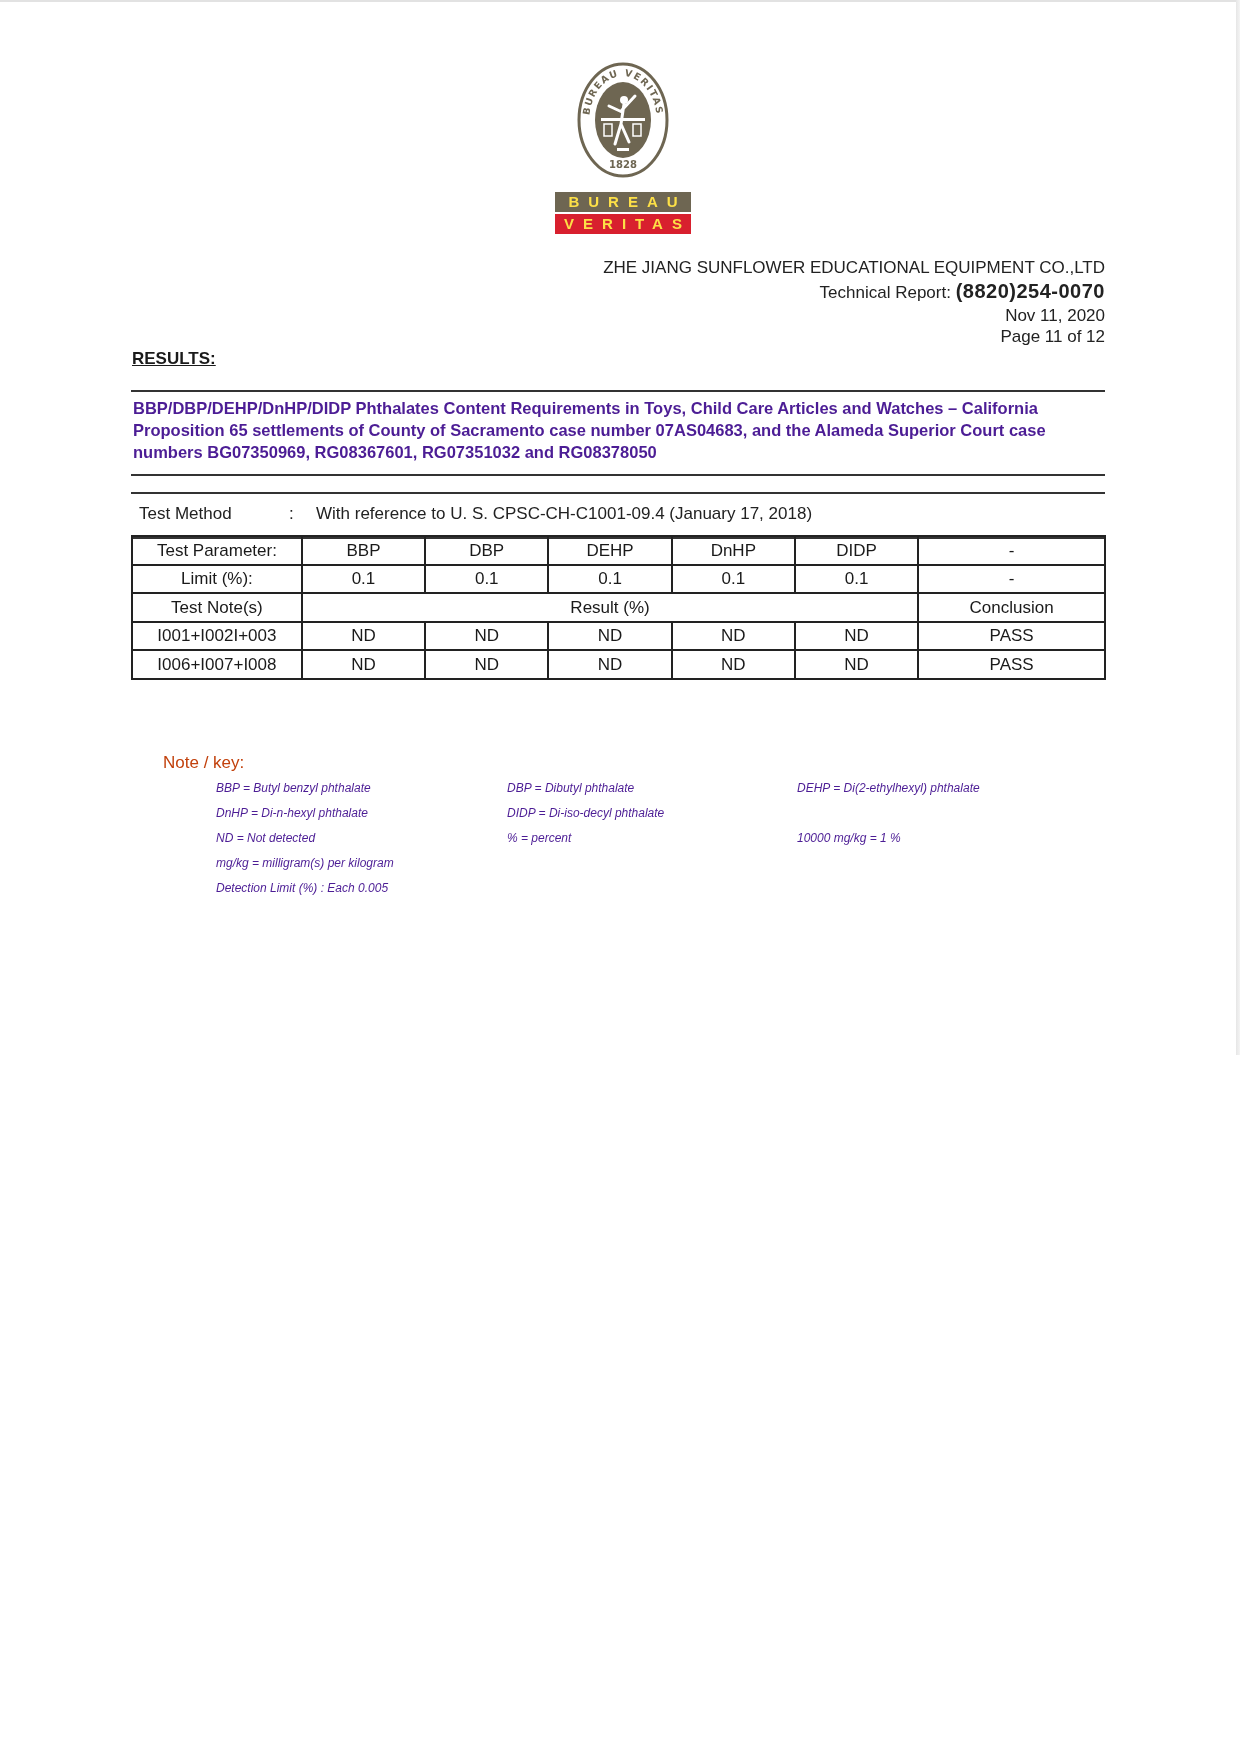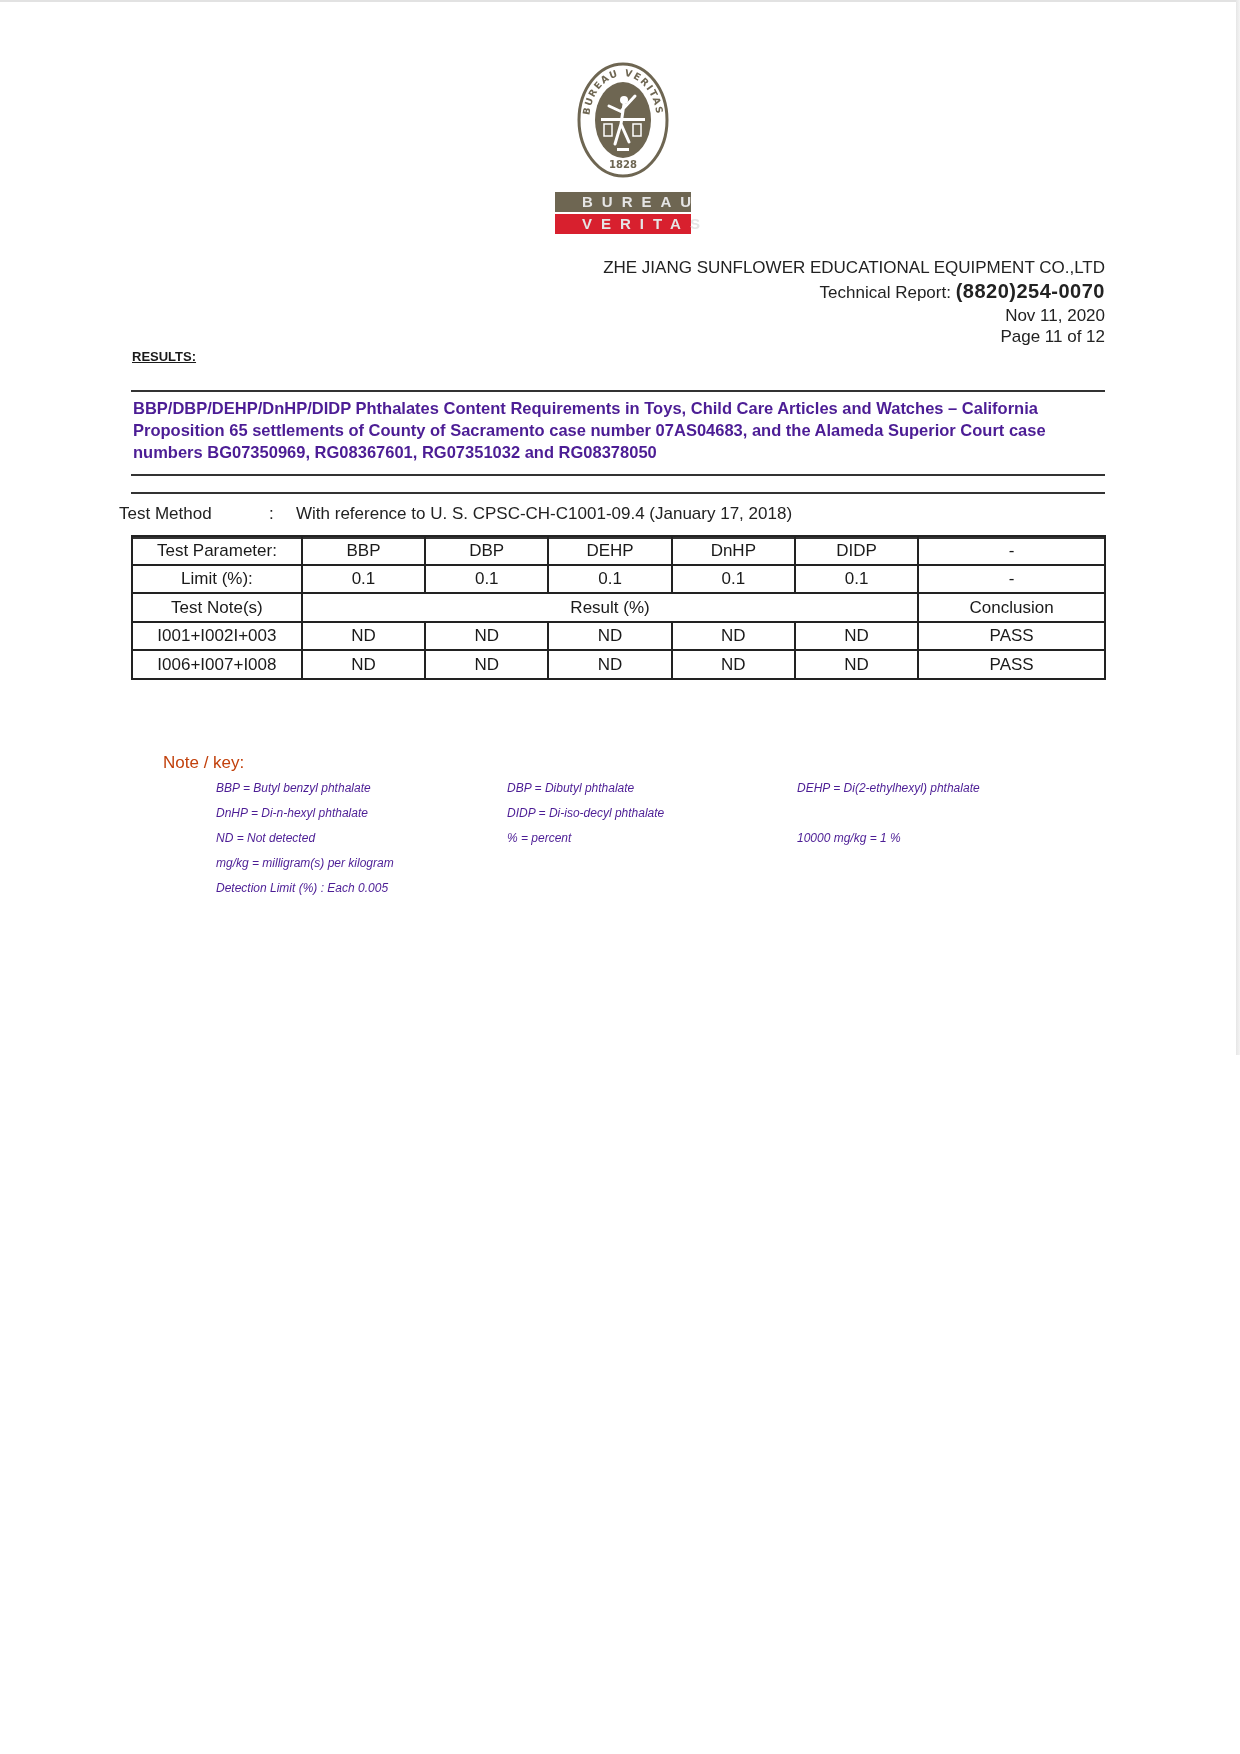--- a/index.html
+++ b/index.html
@@ -6,40 +6,40 @@
   body {
     width: 1240px; height: 1754px; background: #ffffff; position: relative; overflow: hidden;
     font-family: "Liberation Sans", "DejaVu Sans", sans-serif; color: #1a1a1a;
   }
   .page-top-shadow { position: absolute; left: 0; top: 0; width: 1238px; height: 2px; background: #e2e2e2; }
   .page-right-shadow { position: absolute; left: 1236px; top: 0; width: 4px; height: 1055px; background: linear-gradient(to right, #e6e6e6, #f4f4f4); }
 
   
   .logo { position: absolute; left: 553px; top: 62px; width: 140px; height: 176px; }
   .seal { position: absolute; left: 24px; top: 0; width: 92px; height: 120px; }
-  .logo-band { position: absolute; left: 2px; width: 136px; height: 20px; color: #e5e5e5; font-weight: bold;
-    font-size: 15px; letter-spacing: 9px; text-align: center; line-height: 20px; padding-left: 27px; box-sizing: border-box; }
+  .logo-band { position: absolute; left: 2px; width: 136px; height: 20px; color: #fde047; font-weight: bold;
+    font-size: 15px; letter-spacing: 9px; text-align: center; line-height: 20px; padding-left: 9px; box-sizing: border-box; }
   .band-bureau { top: 130px; background: #6e6652; }
   .band-veritas { top: 152px; background: #d8202e; }
 
   
   .hdr { position: absolute; right: 135px; text-align: right; white-space: nowrap; font-size: 17px; color: #222; }
   .hdr-company { top: 258px; }
   .hdr-report { top: 280px; }
   .hdr-report .num { font-weight: bold; font-size: 20px; letter-spacing: 0.5px; }
   .hdr-date { top: 306px; }
   .hdr-page { top: 327px; }
 
-  .results-label { position: absolute; left: 132px; top: 349px; font-size: 13px; font-weight: bold; text-decoration: underline; }
+  .results-label { position: absolute; left: 132px; top: 349px; font-size: 17px; font-weight: bold; text-decoration: underline; }
 
   .rule { position: absolute; left: 131px; width: 974px; height: 2px; background: #333; }
 
   .title { position: absolute; left: 133px; top: 397px; width: 972px; font-size: 16.5px; font-weight: bold; line-height: 22px; color: #4c1d95; }
 
-  .test-method { position: absolute; left: 119px; top: 504px; font-size: 17px; color: #222; white-space: nowrap; }
+  .test-method { position: absolute; left: 139px; top: 504px; font-size: 17px; color: #222; white-space: nowrap; }
   .test-method .tm-label { display: inline-block; width: 150px; }
   .test-method .tm-colon { display: inline-block; width: 27px; }
 
   table.results { position: absolute; left: 131px; top: 535px; width: 975px; border-collapse: collapse; font-size: 17px; color: #1a1a1a; }
   table.results td { border: 2px solid #222; height: 26.5px; padding: 0; text-align: center; vertical-align: middle; line-height: 17px; }
   col.c0 { width: 170px; } col.c1, col.c2, col.c3, col.c4, col.c5 { width: 123.5px; } col.c6 { width: 187px; }
 
   .note-label { position: absolute; left: 132px; top: 753px; font-size: 17px; color: #c2410c; margin-left: 31px; }
   .key { position: absolute; font-size: 12px; color: #4c1d95; white-space: nowrap; font-style: italic; }
 </style>

